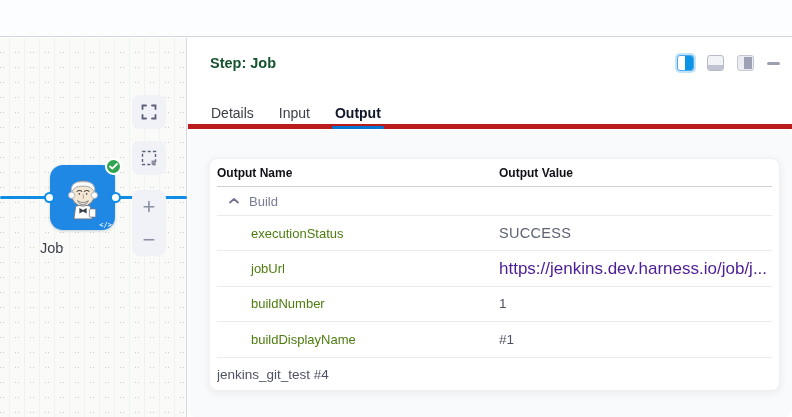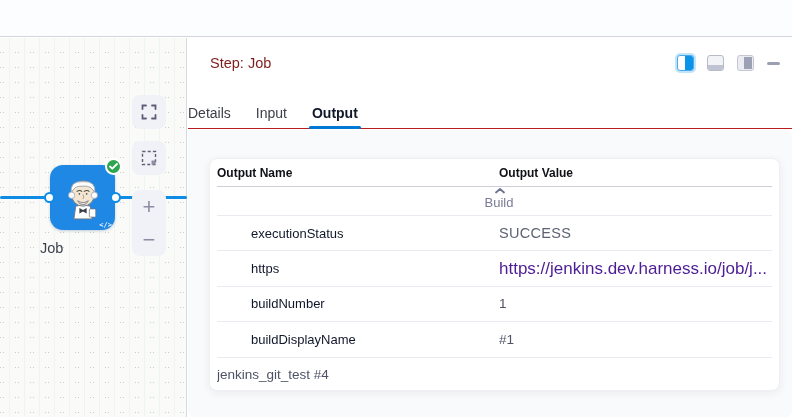--- a/index.html
+++ b/index.html
@@ -47,55 +47,55 @@
                 border-radius:8px; background:#f1f2f7; z-index:3;
                 display:flex; flex-direction:column; }
   .zoom-half { flex:1; display:flex; align-items:center; justify-content:center;
                font-size:22px; font-weight:300; color:#8c8fa4; cursor:pointer;
                line-height:1; user-select:none; }
 
   
   .panel { position:absolute; left:188px; top:38px; width:604px; height:379px; background:#fff; }
   .panel-header { position:relative; height:58px; }
   .panel-title { position:absolute; left:22px; top:17px; font-size:14.5px;
-                 font-weight:normal; color:#7f1d1d; }
+                 font-weight:bold; color:#14532d; }
   .view-controls { position:absolute; right:12px; top:17px; display:flex;
                    align-items:center; gap:13px; }
   .vicon { width:17px; height:16px; border-radius:3px; position:relative; cursor:pointer; }
   .vicon.split { background:#fff; border:1.5px solid #4aa9ee;
                  box-shadow:0 0 0 2px #c3e5fb; overflow:hidden; }
   .vicon.split .half { position:absolute; right:0; top:0; width:52%; height:100%; background:#0b93e8; }
   .vicon.bottom { background:#f2f3f7; border:1.5px solid #b7bac9; overflow:hidden; }
   .vicon.bottom .strip { position:absolute; left:0; right:0; bottom:0; height:5px; background:#c0c3d1; }
   .vicon.right { background:#eceDF2; background:#ecedf3; border:1.5px solid #c4c6d3; overflow:hidden; }
   .vicon.right .block { position:absolute; right:1px; top:1px; bottom:1px; width:8px; background:#9da1b5; }
   .minimize-dash { width:13px; height:3px; border-radius:2px; background:#9ba0b0; cursor:pointer; }
 
-  .tabs { display:flex; gap:25px; height:33px;
-          border-bottom:1px solid #b91c1c; align-items:flex-start; }
+  .tabs { display:flex; gap:25px; padding-left:23px; height:33px;
+          border-bottom:5px solid #b91c1c; align-items:flex-start; }
   .tab { position:relative; font-size:14px; color:#3d4048; height:33px;
          display:flex; align-items:center; cursor:pointer; }
   .tab.active { font-weight:bold; color:#0f172a; }
   .tab.active::after { content:""; position:absolute; left:-3px; right:-3px; bottom:0;
                        height:3px; border-radius:3px; background:#0278d5; }
 
   .content { position:absolute; left:0; right:0; top:92px; bottom:0; background:#f9fafb;border-radius:7px; }
   .card { margin:28px 0 0 21px; width:571px; height:233px; background:#fff;
           border:1px solid #eef0f3; border-radius:8px; padding:0 7px;
           box-shadow:0 2px 8px rgba(40,41,61,.07); }
   .thead { display:flex; height:28px; align-items:center; border-bottom:1px solid #ccced8; }
   .th { font-size:12px; font-weight:bold; color:#101117; }
   .col-name { width:282px; flex:none; }
   .col-value { flex:1; min-width:0; }
-  .group-row { display:flex; align-items:center; height:28px; cursor:pointer;flex-direction:column; }
+  .group-row { display:flex; align-items:center; height:28px; cursor:pointer; }
   .group-row .chev { margin-left:11px; display:flex; }
   .group-row .glabel { margin-left:9px; font-size:13px; color:#787b96; }
   .trow { display:flex; align-items:center; height:35.4px; border-top:1px solid #e9ebf1; }
   .trow:first-of-type { border-top:none; }
-  .trow .name { padding-left:34px; font-size:13px; color:#0f172a; }
+  .trow .name { padding-left:34px; font-size:13px; color:#4d7c0f; }
   .val { font-size:13.5px; color:#4e5264; overflow:hidden; white-space:nowrap; text-overflow:ellipsis; }
   .val.big { font-size:14.5px; color:#5d6373; letter-spacing:.3px; }
   .val.link { font-size:17px; color:#4c1d95; cursor:pointer; }
 </style>
 </head>
 <body>
 
 <div class="app">
 
   <div class="topbar"></div>
@@ -192,21 +192,21 @@
               </svg>
           </span>
           <span class="glabel">Build</span>
         </div>
 
         <div class="trow">
           <div class="name col-name">executionStatus</div>
           <div class="val big col-value">SUCCESS</div>
         </div>
         <div class="trow">
-          <div class="name col-name">https</div>
+          <div class="name col-name">jobUrl</div>
           <div class="val link col-value">https://jenkins.dev.harness.io/job/j...</div>
         </div>
         <div class="trow">
           <div class="name col-name">buildNumber</div>
           <div class="val col-value">1</div>
         </div>
         <div class="trow">
           <div class="name col-name">buildDisplayName</div>
           <div class="val col-value">#1</div>
         </div>

